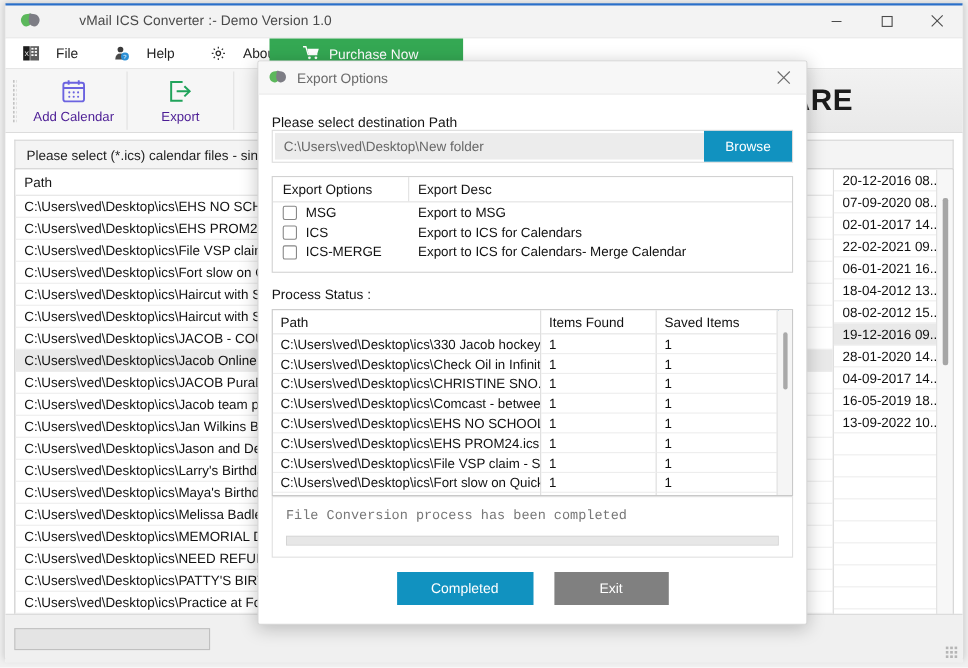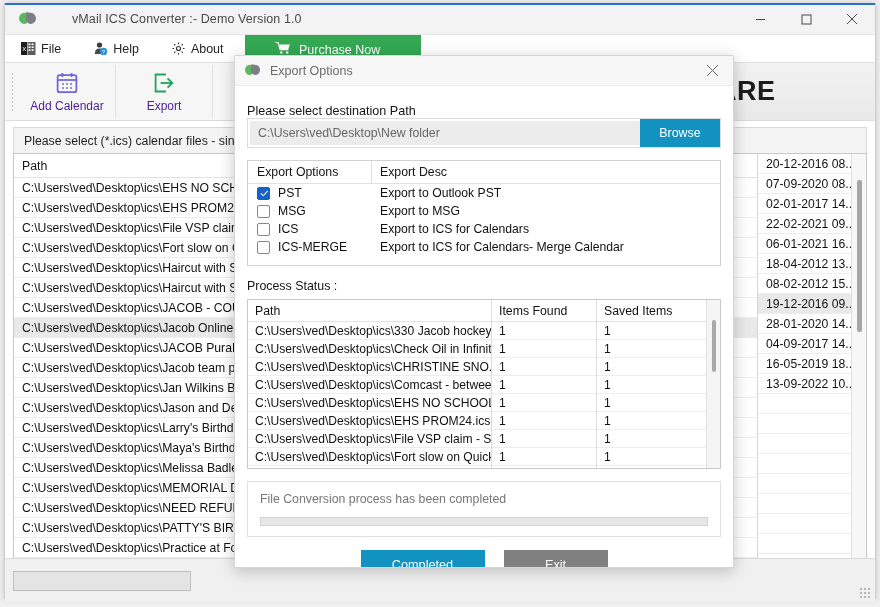--- a/index.html
+++ b/index.html
@@ -80,21 +80,21 @@
   
   .menubar {
     position: relative;
     height: 27px;
     background: #ffffff;
     border-bottom: 1px solid #e0e0e0;
     display: flex; align-items: center;
   }
   .menu-item {
     display: flex; align-items: center;
-    gap: 5px;
+    gap: 15px;
     height: 27px;
     padding: 0 16px;
     font-size: 12.5px;
     color: #242424;
   }
   .menu-ico { width: 15px; height: 15px; flex: none; display:block; }
   .purchase-btn {
     position: absolute;
     left: 240px; top: 0;
     width: 176px; height: 29px;
@@ -391,25 +391,26 @@
     box-sizing: border-box;
   }
   .ps-thumb {
     position: absolute; left: 5px; top: 20px;
     width: 4px; height: 52px;
     background: #a9a9a9;
     border-radius: 2px;
   }
 
   .status-box {
-    margin-top: 12px;
+    margin-top: 0;
     border: 1px solid #e0e0e0;
     height: 56px;
     box-sizing: border-box;
     padding: 10px 12px 0 12px;
+    font-family: Liberation Mono, monospace;
   }
   .status-text { font-size: 12.3px; color: #777777; }
   .status-progress {
     margin-top: 11px;
     height: 9px;
     background: #e7e7e7;
     border: 1px solid #d4d4d4;
     box-sizing: border-box;
   }
   .dlg-actions {
@@ -725,27 +726,20 @@
       </div>
 
       <div class="opts-table">
         <div class="opts-head">
           <div class="opt-c1">Export Options</div>
           <div class="opt-c2">Export Desc</div>
         </div>
         <div id="opt-rows">
             <div class="opt-row">
               <div class="opt-c1">
-                <span class="cbx on"></span>
-                <span>PST</span>
-              </div>
-              <div class="opt-c2">Export to Outlook PST</div>
-            </div>
-            <div class="opt-row">
-              <div class="opt-c1">
                 <span class="cbx"></span>
                 <span>MSG</span>
               </div>
               <div class="opt-c2">Export to MSG</div>
             </div>
             <div class="opt-row">
               <div class="opt-c1">
                 <span class="cbx"></span>
                 <span>ICS</span>
               </div>

